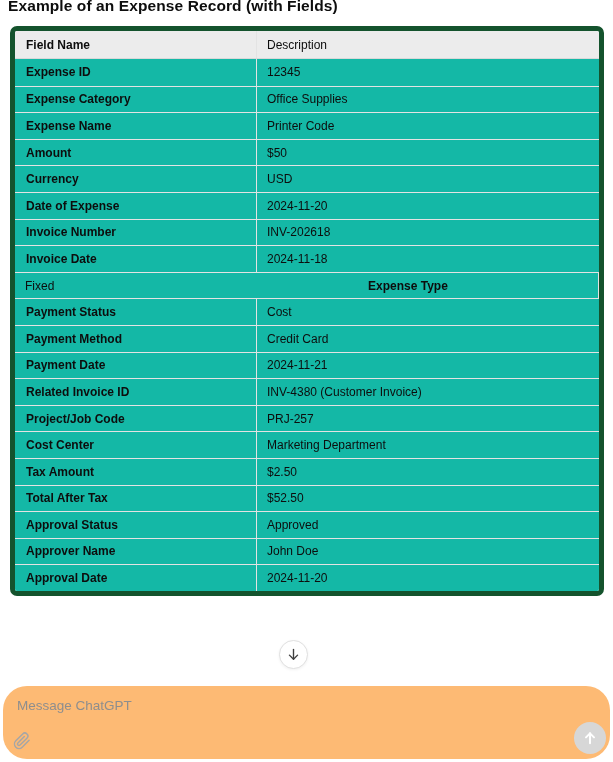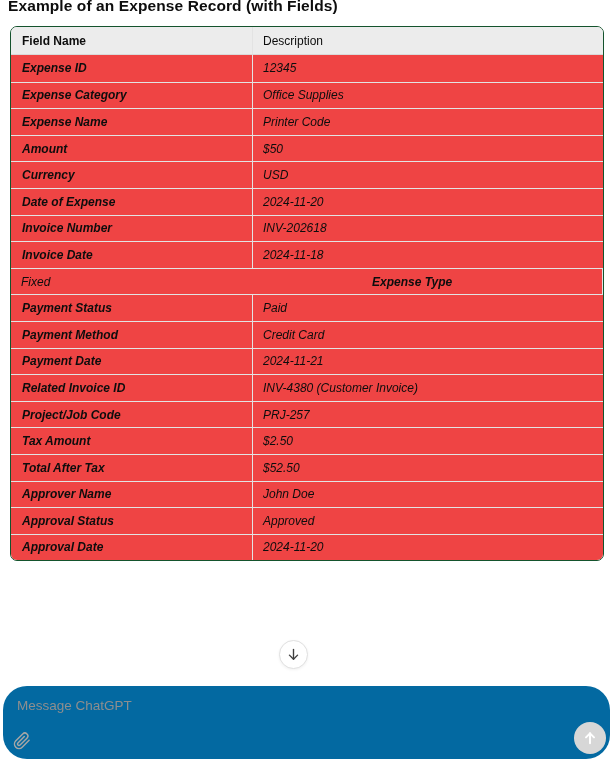--- a/index.html
+++ b/index.html
@@ -17,38 +17,37 @@
     font-size: 15.5px;
     font-weight: 700;
     color: #0d0d0d;
     letter-spacing: 0.1px;
     white-space: nowrap;
   }
   .expense-table {
     position: absolute;
     left: 10px; top: 26px;
     width: 594px;
-    border: 1px solid #14532d;
+    border: 5px solid #14532d;
     border-radius: 7px;
     overflow: hidden;
     background: #ffffff;
   }
   .thead {
     display: flex;
     height: 28px;
     background: #ececec;
     border-bottom: 1px solid #d9d9d9;
   }
   .thead .cell { font-weight: 600; }
   .trow {
     display: flex;
     height: 26.6px;
     border-top: 1px solid #e3e3e3;
-    background: #ef4444;
-    font-style: italic;
+    background: #14b8a6;
   }
   .trow:first-child { border-top: none; }
   .cell {
     display: flex;
     align-items: center;
     font-size: 12px;
     color: #0d0d0d;
     white-space: nowrap;
     overflow: hidden;
   }
@@ -76,21 +75,21 @@
     align-items: center;
     justify-content: center;
     cursor: pointer;
     z-index: 5;
   }
   .scroll-down-btn svg { display: block; }
   .composer {
     position: absolute;
     left: 3px; top: 686px;
     width: 607px; height: 73px;
-    background: #0369a1;
+    background: #fdba74;
     border-radius: 24px;
   }
   .composer textarea {
     position: absolute;
     left: 14px; top: 12px;
     width: 560px; height: 22px;
     background: transparent;
     border: none;
     outline: none;
     resize: none;
@@ -167,53 +166,57 @@
       <div class="trow">
         <div class="cell c-field">Invoice Date</div>
         <div class="cell c-desc">2024-11-18</div>
       </div>
       <div class="trow">
         <div class="cell c-desc">Fixed</div>
         <div class="cell c-field">Expense Type</div>
       </div>
       <div class="trow">
         <div class="cell c-field">Payment Status</div>
-        <div class="cell c-desc">Paid</div>
+        <div class="cell c-desc">Cost</div>
       </div>
       <div class="trow">
         <div class="cell c-field">Payment Method</div>
         <div class="cell c-desc">Credit Card</div>
       </div>
       <div class="trow">
         <div class="cell c-field">Payment Date</div>
         <div class="cell c-desc">2024-11-21</div>
       </div>
       <div class="trow">
         <div class="cell c-field">Related Invoice ID</div>
         <div class="cell c-desc">INV-4380 (Customer Invoice)</div>
       </div>
       <div class="trow">
         <div class="cell c-field">Project/Job Code</div>
         <div class="cell c-desc">PRJ-257</div>
       </div>
       <div class="trow">
+        <div class="cell c-field">Cost Center</div>
+        <div class="cell c-desc">Marketing Department</div>
+      </div>
+      <div class="trow">
         <div class="cell c-field">Tax Amount</div>
         <div class="cell c-desc">$2.50</div>
       </div>
       <div class="trow">
         <div class="cell c-field">Total After Tax</div>
         <div class="cell c-desc">$52.50</div>
       </div>
       <div class="trow">
+        <div class="cell c-field">Approval Status</div>
+        <div class="cell c-desc">Approved</div>
+      </div>
+      <div class="trow">
         <div class="cell c-field">Approver Name</div>
         <div class="cell c-desc">John Doe</div>
-      </div>
-      <div class="trow">
-        <div class="cell c-field">Approval Status</div>
-        <div class="cell c-desc">Approved</div>
       </div>
       <div class="trow">
         <div class="cell c-field">Approval Date</div>
         <div class="cell c-desc">2024-11-20</div>
       </div>
     </div>
 </div>
 
 <div class="scroll-down-btn">
   <span>

